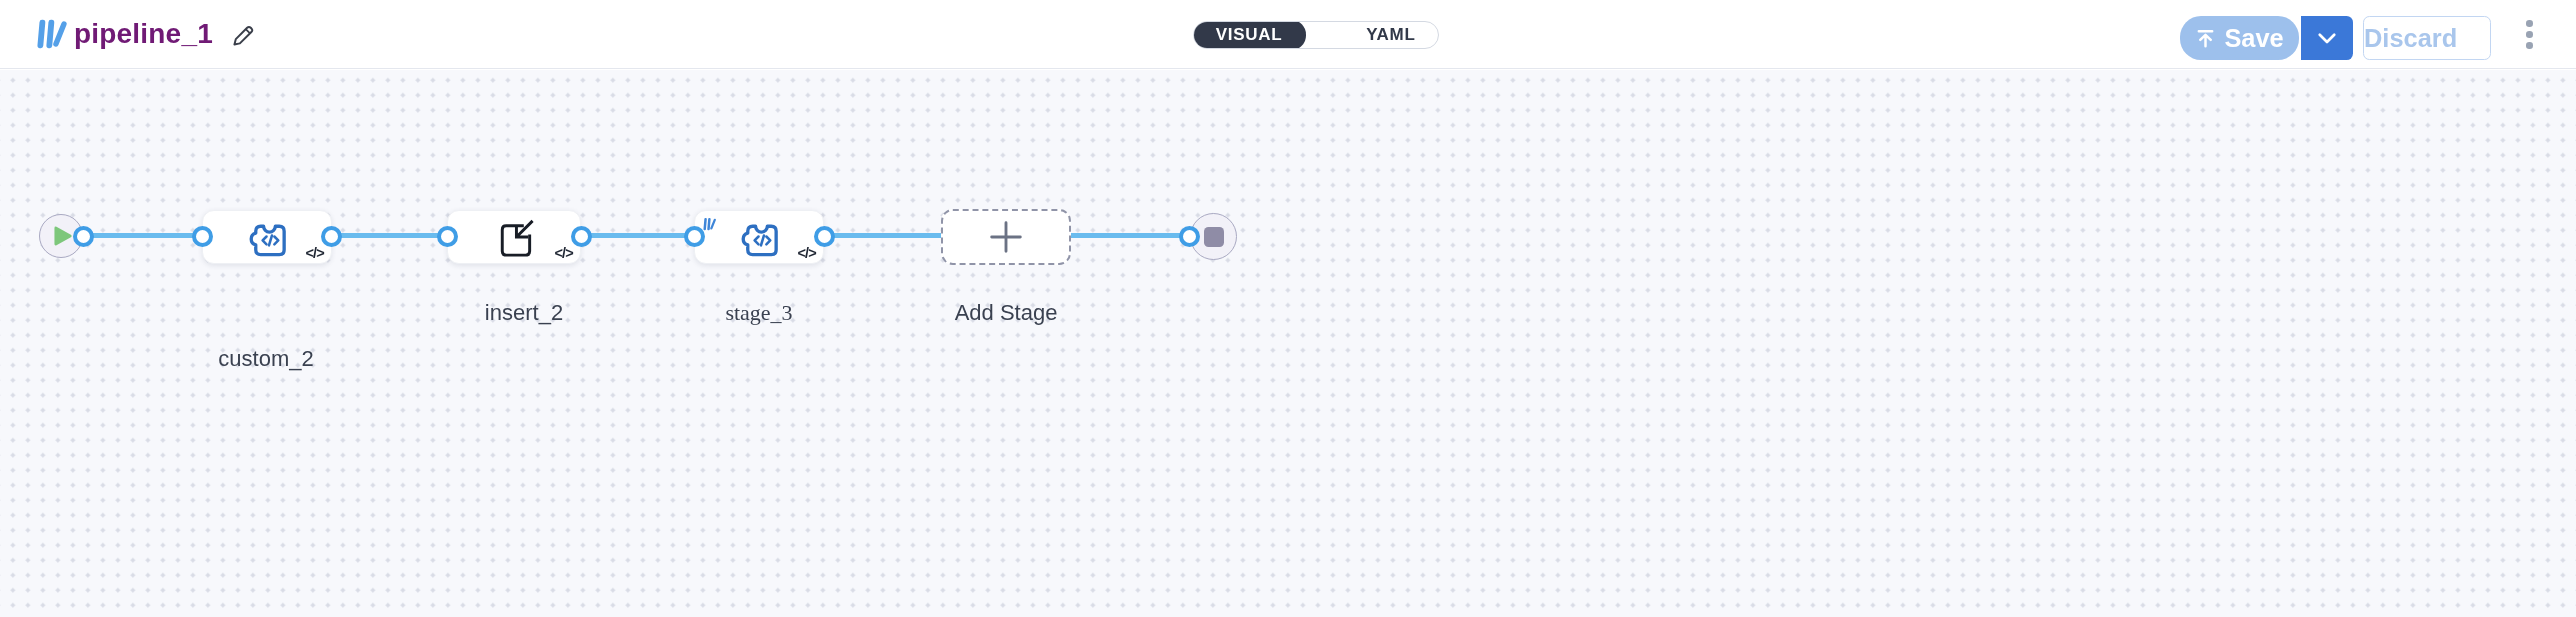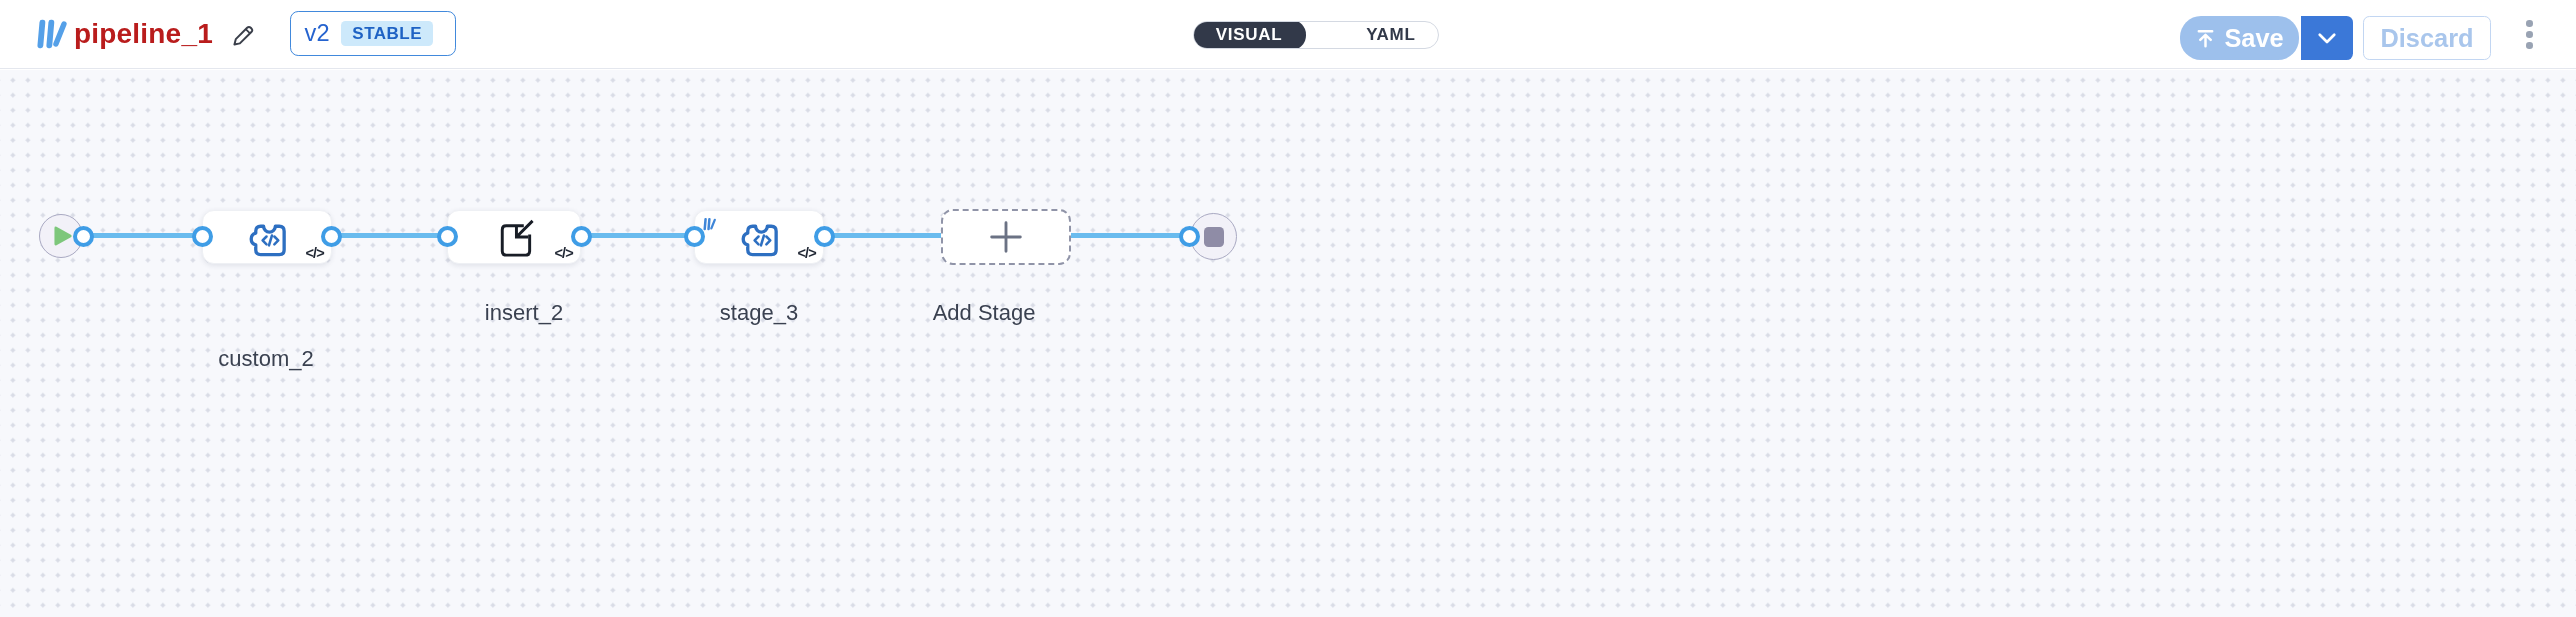--- a/index.html
+++ b/index.html
@@ -8,21 +8,21 @@
   .app { position: relative; width: 2576px; height: 617px; overflow: hidden; background: #fff; }
 
   
   .header {
     position: absolute; left: 0; top: 0; width: 2576px; height: 69px;
     background: #ffffff; border-bottom: 0.9px solid #e4e7ee; z-index: 10;
   }
   .logo { position: absolute; left: 34px; top: 15.4px; width: 34px; height: 38px; }
   .page-title {
     position: absolute; left: 74px; top: 18px; font-size: 28px; font-weight: bold;
-    color: #b91c1c; letter-spacing: 0.2px;
+    color: #701a75; letter-spacing: 0.2px;
   }
   .pencil { position: absolute; left: 229px; top: 21px; width: 29px; height: 29px; cursor: pointer; }
 
   .version-btn {
     position: absolute; left: 290px; top: 11px; height: 45px; width: 166px;
     border: 1.8px solid #4189dc; border-radius: 8.2px; background: #fff;
     display: flex; align-items: center; padding: 0 13.6px; gap: 11.8px; cursor: pointer;
   }
   .version-label { font-size: 23.6px; color: #2563cf; }
   .version-status {
@@ -48,21 +48,21 @@
   }
   .save-main {
     width: 119px; background: #9dc0ec; color: #fff; font-size: 25.4px; font-weight: bold;
     display: flex; align-items: center; justify-content: center; gap: 8.2px; border-radius: 21px;
   }
   .save-divider { width: 1.8px; background: #ffffff; }
   .save-caret { width: 52px; background: #3b78d8; display: flex; align-items: center; justify-content: center; }
   .discard-btn {
     position: absolute; left: 2363px; top: 16.3px; width: 128px; height: 44px;
     background: #fff; border: 1.8px solid #c2d6f2; border-radius: 6.4px; color: #a9c6ec;
-    font-size: 25.4px; font-weight: bold; display: flex; align-items: center; justify-content: center;
+    font-size: 25.4px; font-weight: bold; display: flex; align-items: center; justify-content: flex-start;
     cursor: pointer;
   }
   .kebab {
     position: absolute; left: 2514px; top: 14.5px; width: 31px; height: 40px;
     display: flex; flex-direction: column; align-items: center; justify-content: center;
     gap: 4.5px; cursor: pointer;
   }
   .kebab i { width: 6.4px; height: 6.4px; border-radius: 50%; background: #99a3b3; }
 
   
@@ -104,22 +104,22 @@
     background: #fff; border: 2.7px dashed #9094a8; border-radius: 11.8px;
     display: flex; align-items: center; justify-content: center; z-index: 2; cursor: pointer;
   }
 
   .node-label {
     position: absolute; top: 230px; width: 182px; text-align: center;
     font-size: 22px; color: #3a4150; z-index: 2;
   }
   .node-label.l-custom { left: 175px; margin-top: 46px; }
   .node-label.l-insert { left: 433px; }
-  .node-label.l-stage3 { left: 668px; }
-  .node-label.l-add { left: 893px; }
+  .node-label.l-stage3 { left: 668px; font-family: Liberation Serif, serif; }
+  .node-label.l-add { left: 915px; }
 </style>
 </head>
 <body>
 
 <div class="app">
 
   <div class="header">
 
     <svg class="logo" viewBox="0 0 38 42">
       <rect x="5" y="5" width="6.5" height="32" rx="3" fill="#55a0e8" transform="rotate(5 8 21)"></rect>
@@ -127,27 +127,20 @@
       <rect x="26" y="6" width="6" height="30" rx="3" fill="#55a0e8" transform="rotate(22 29 21)"></rect>
     </svg>
 
     <div class="page-title">pipeline_1</div>
 
     <svg class="pencil" viewBox="0 0 32 32">
       <path d="M6,26 L7.5,20 L20,7.5 Q22,5.5 24,7.5 L24.7,8.2 Q26.7,10.2 24.7,12.2 L12,24.7 L6,26 Z" fill="none" stroke="#3a3f4a" stroke-width="2.2" stroke-linejoin="round"></path>
       <path d="M18.5,9 L23.2,13.7" fill="none" stroke="#3a3f4a" stroke-width="2"></path>
     </svg>
 
-    <div class="version-btn">
-      <span class="version-label">v2</span>
-      <span class="version-status">STABLE</span>
-      <svg class="version-chevron" viewBox="0 0 18 12">
-        <polyline points="2,2 9,9.5 16,2" fill="none" stroke="#2f6fd0" stroke-width="2.6" stroke-linecap="round" stroke-linejoin="round"></polyline>
-      </svg>
-    </div>
 
     <div class="mode-toggle">
       <div class="mode-seg active">VISUAL</div>
       <div class="mode-seg">YAML</div>
     </div>
 
     <div class="save-btn">
       <div class="save-main">
         <svg width="21" height="21" viewBox="0 0 22 22">
           <path d="M4,3.5 H18 M11,8 V19 M5.5,12.5 L11,7.2 L16.5,12.5" fill="none" stroke="#ffffff" stroke-width="2.6" stroke-linecap="round" stroke-linejoin="round"></path>

